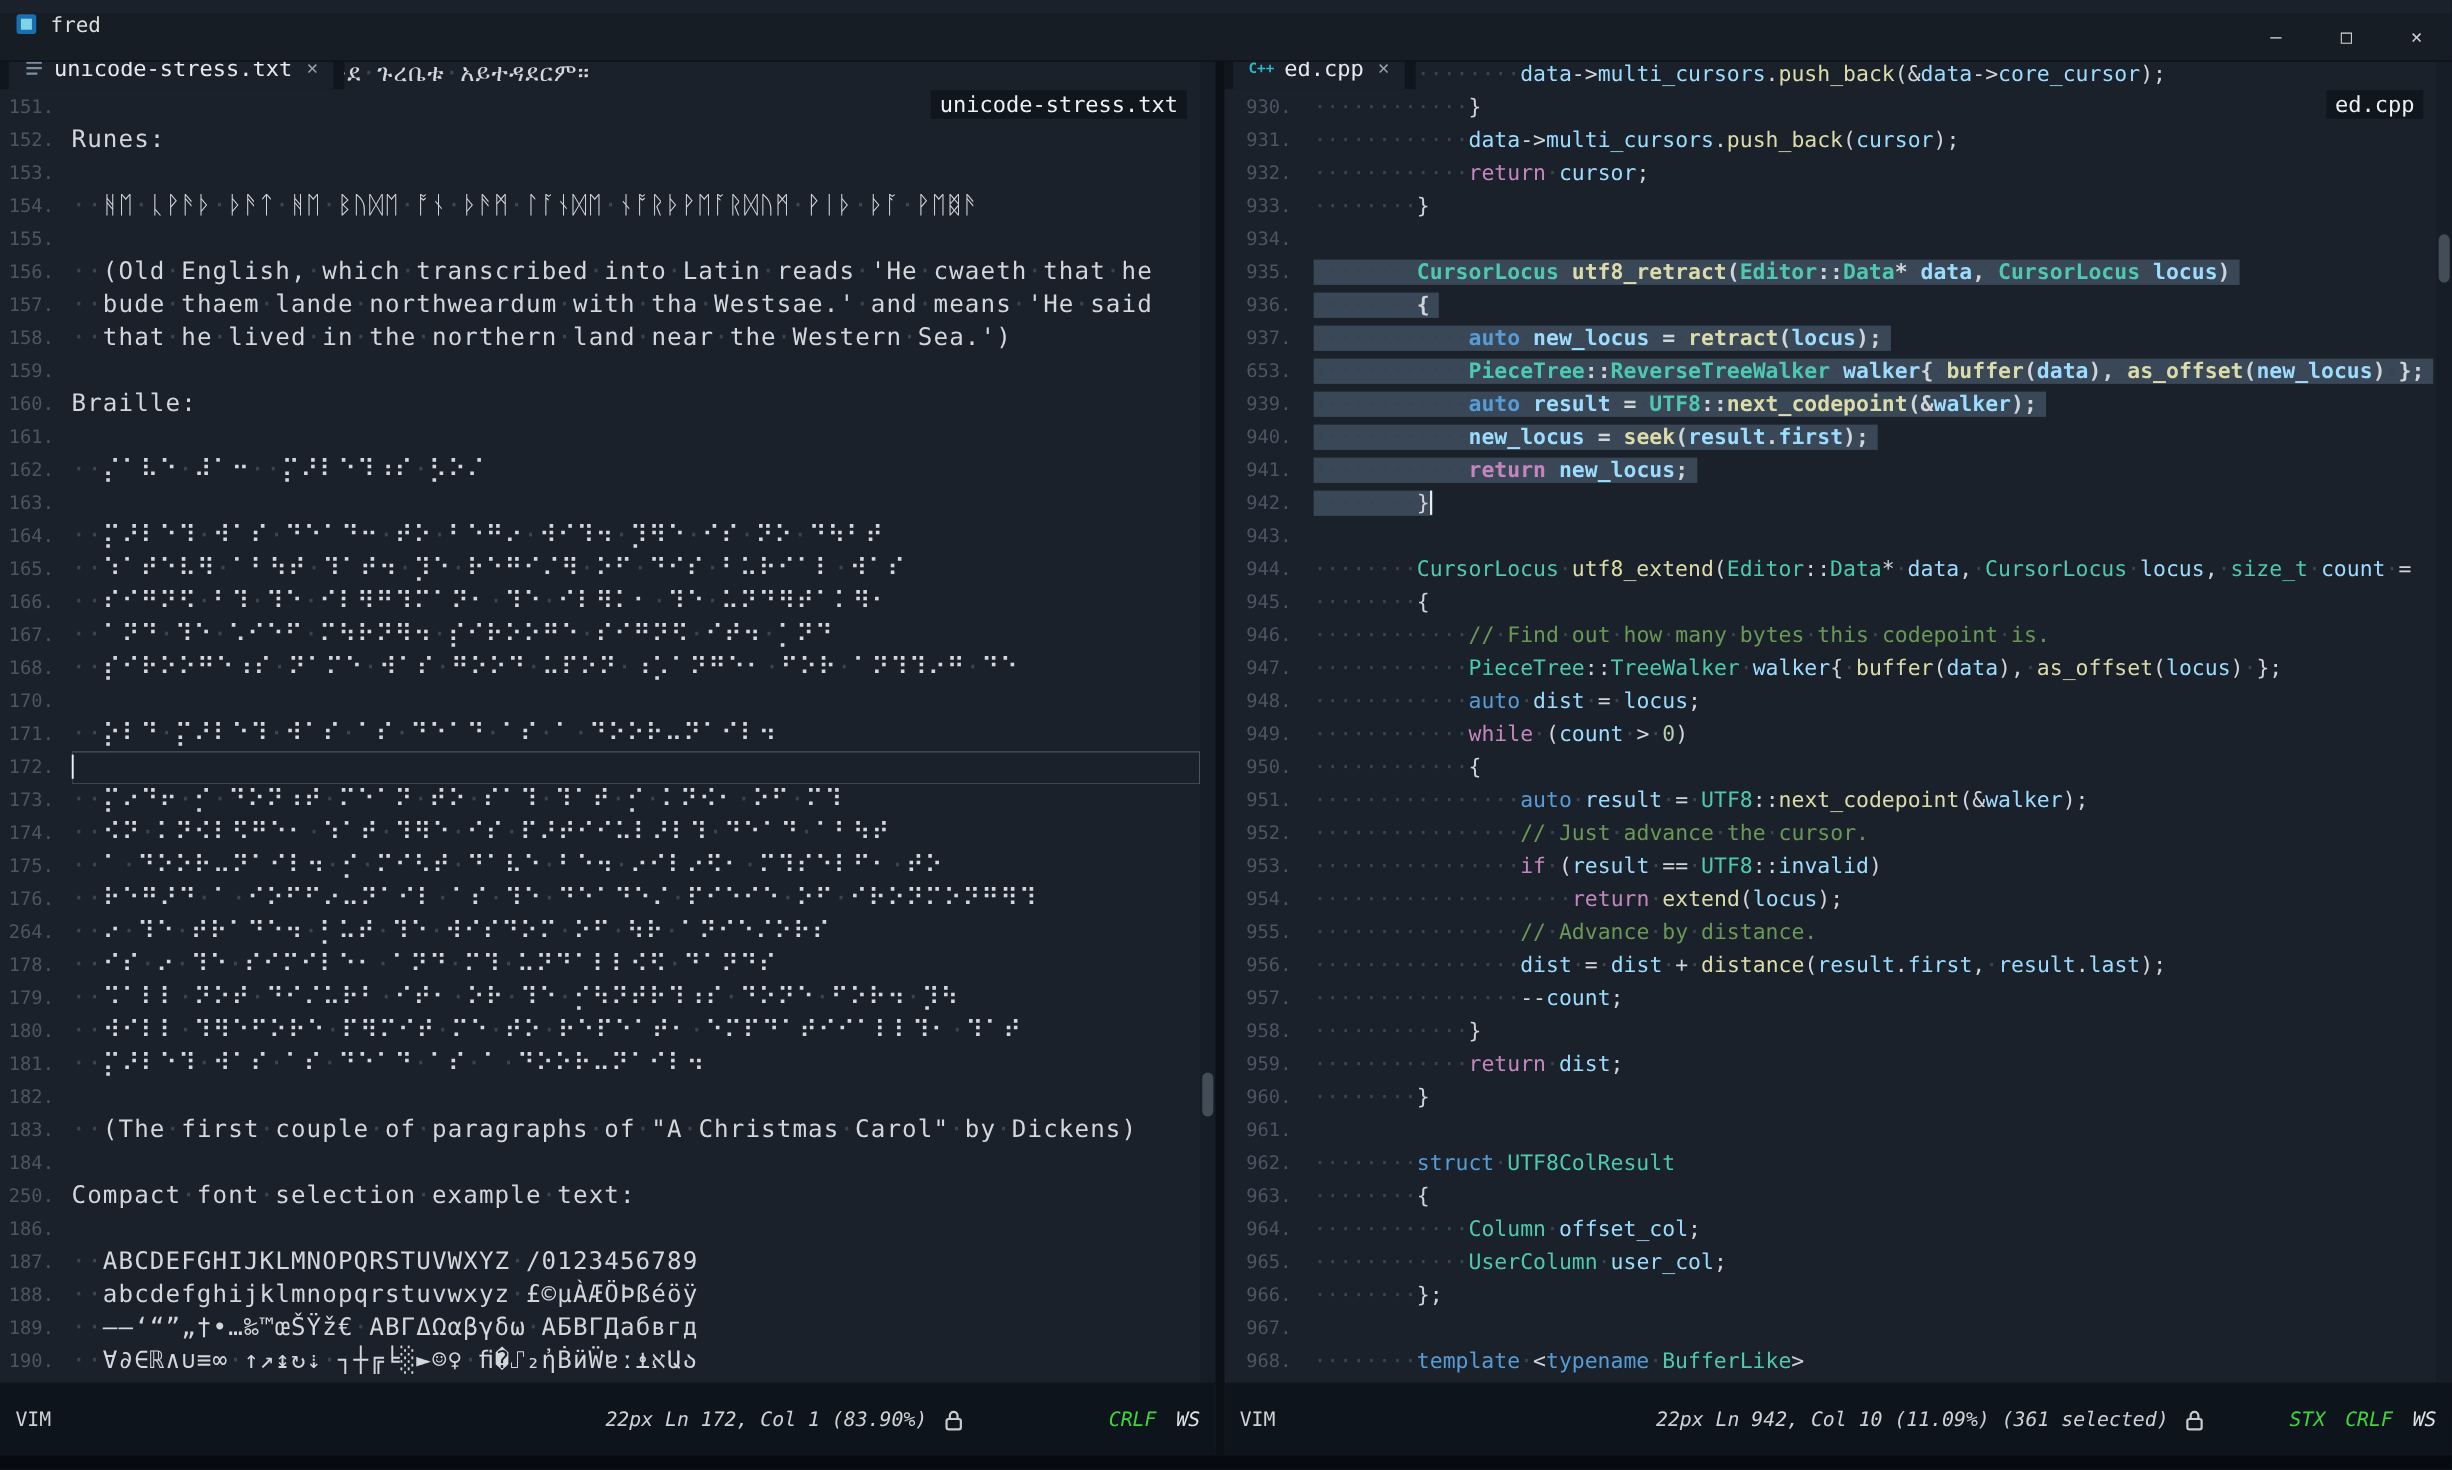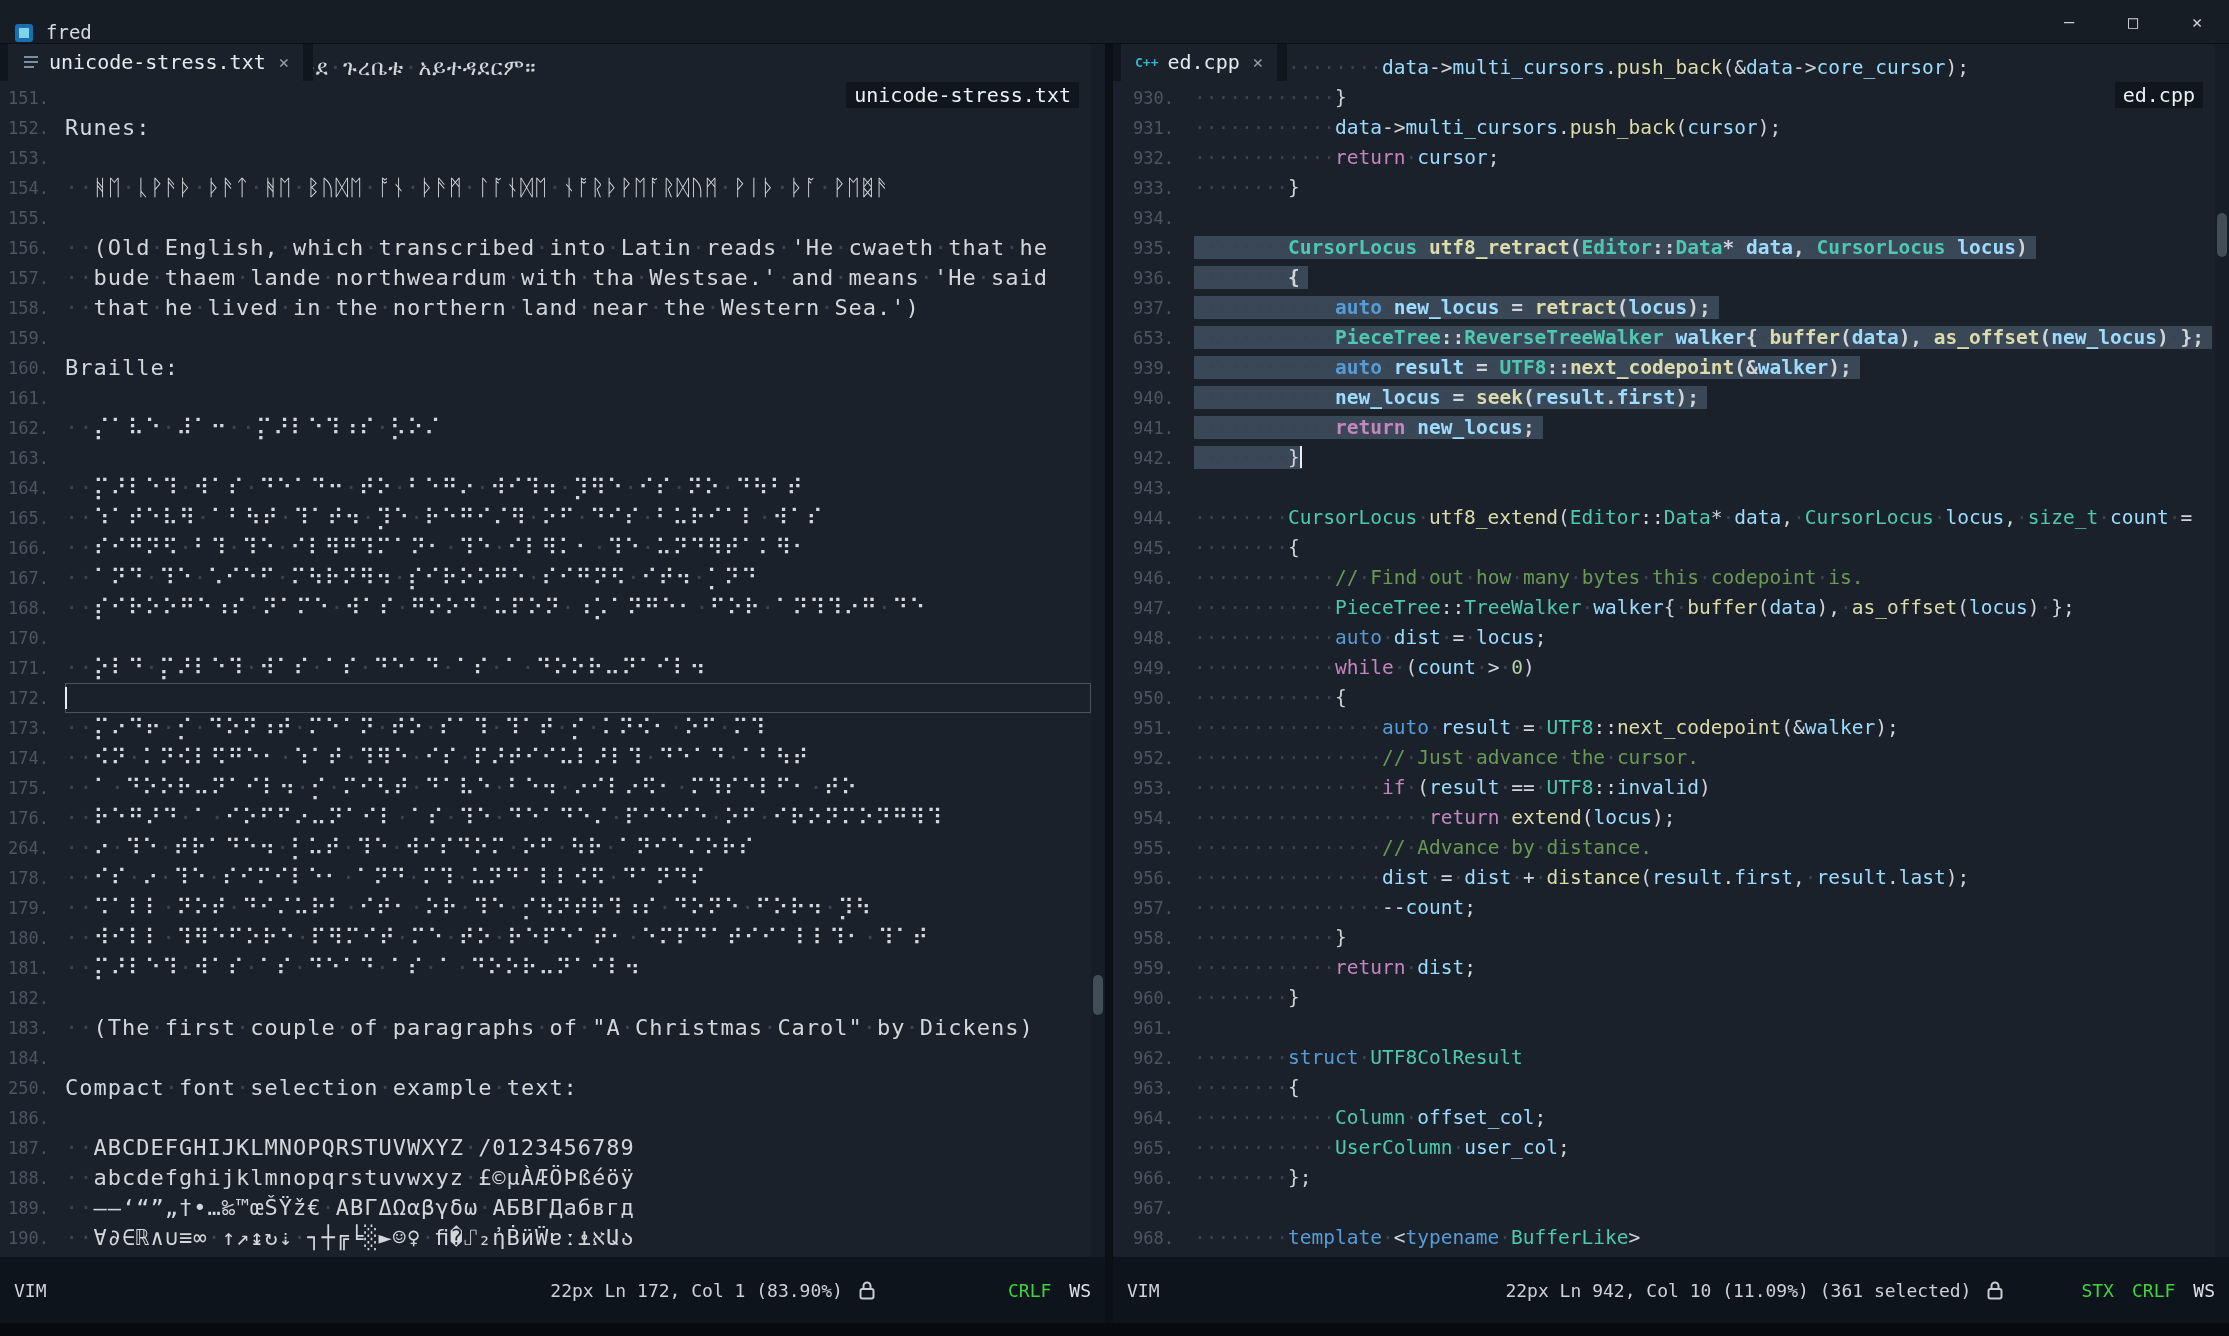--- a/index.html
+++ b/index.html
@@ -1,20 +1,20 @@
 <!DOCTYPE html>
 <html><head>
 <meta charset="utf-8">
 <style>
   html,body{margin:0;padding:0;}
   body{width:2229px;height:1336px;background:#070b10;font-family:"DejaVu Sans Mono",monospace;position:relative;overflow:hidden;}
   .window{position:absolute;inset:0;background:#1a212a;overflow:hidden;}
 
   
-  .titlebar{position:absolute;top:0;left:0;right:0;height:43px;background:#171d25;border-bottom:1px solid #0b1016;display:flex;align-items:flex-end;z-index:40;}
+  .titlebar{position:absolute;top:12px;left:0;right:0;height:43px;background:#171d25;border-bottom:1px solid #0b1016;display:flex;align-items:flex-start;z-index:40;}
   .appicon{margin-left:14px;display:flex;}
   .wtitle{margin-left:12px;font-size:19px;color:#d8dcdf;}
   .wbtns{margin-left:auto;display:flex;height:100%;}
   .wbtn{width:64px;height:100%;display:flex;align-items:center;justify-content:center;font-size:17px;color:#cdd2d6;cursor:default;}
 
   
   .pane{position:absolute;top:43px;bottom:13px;overflow:hidden;background:#1a212a;}
   .pane.left{left:0;width:1105px;}
   .pane.right{left:1113px;width:1116px;}
   .divider{position:absolute;top:43px;bottom:13px;left:1105px;width:8px;background:#0b1016;z-index:35;}
@@ -51,21 +51,21 @@
 
   
   .overlay{position:absolute;top:39px;right:26px;z-index:9;font-size:20px;color:#edf1f5;background:rgba(10,14,20,0.55);padding:1px 8px;}
   .scrollbar{position:absolute;top:0;bottom:36px;right:0;width:14px;background:#161d26;z-index:8;}
   .thumb{position:absolute;left:2px;width:10px;border-radius:5px;background:#434d58;}
   .left .thumb{top:932px;height:40px;}
   .right .thumb{top:170px;height:44px;}
 
   
   .statusbar{position:absolute;left:0;right:0;bottom:0;height:36px;background:#0e141b;display:flex;align-items:center;font-size:18px;color:#ccd2d8;padding:15px 14px;z-index:20;}
-  .sb-right{margin-left:auto;display:flex;align-items:center;}
+  .sb-right{margin-left:auto;display:flex;align-items:flex-end;font-style:italic;}
   .sb-lock{margin-left:16px;display:flex;align-items:center;}
   .gap-l{width:115px;}
   .gap-r{width:60px;}
   .sb-green{color:#3fd43f;margin-left:18px;}
   .sb-ws{color:#dfe3e7;margin-left:18px;}
 </style>
 </head>
 <body>
 
 <div class="window">

